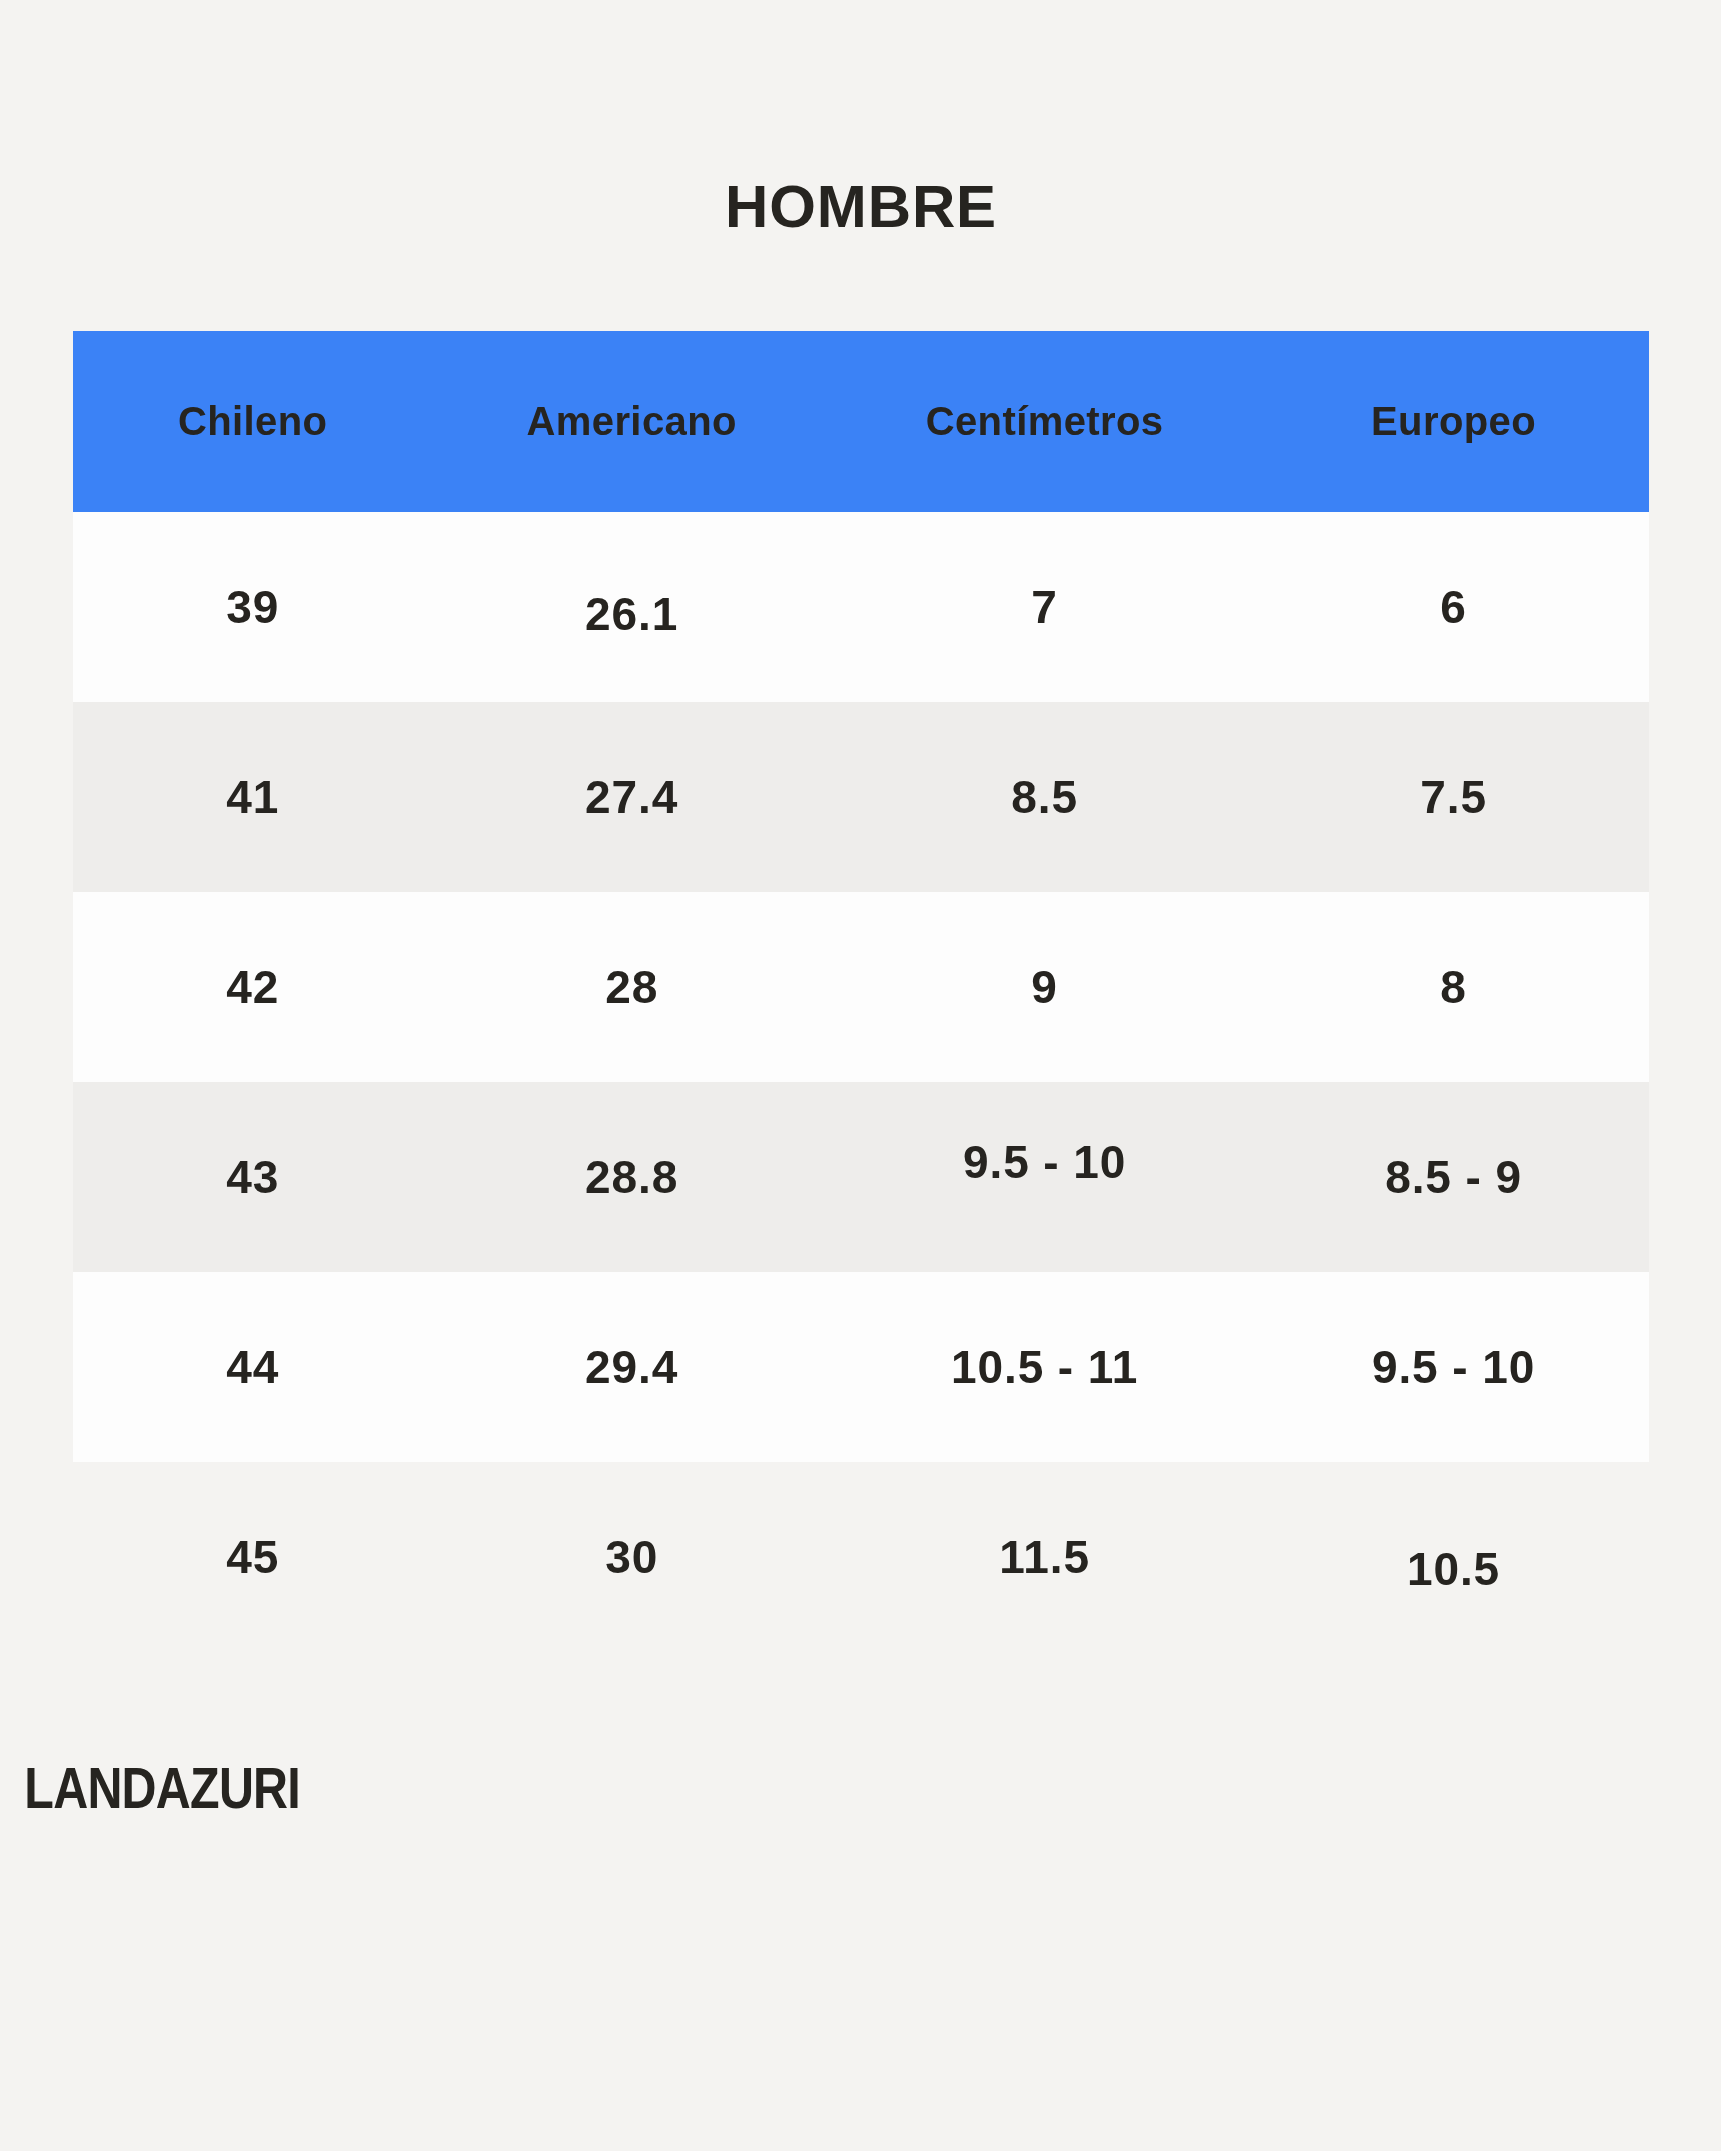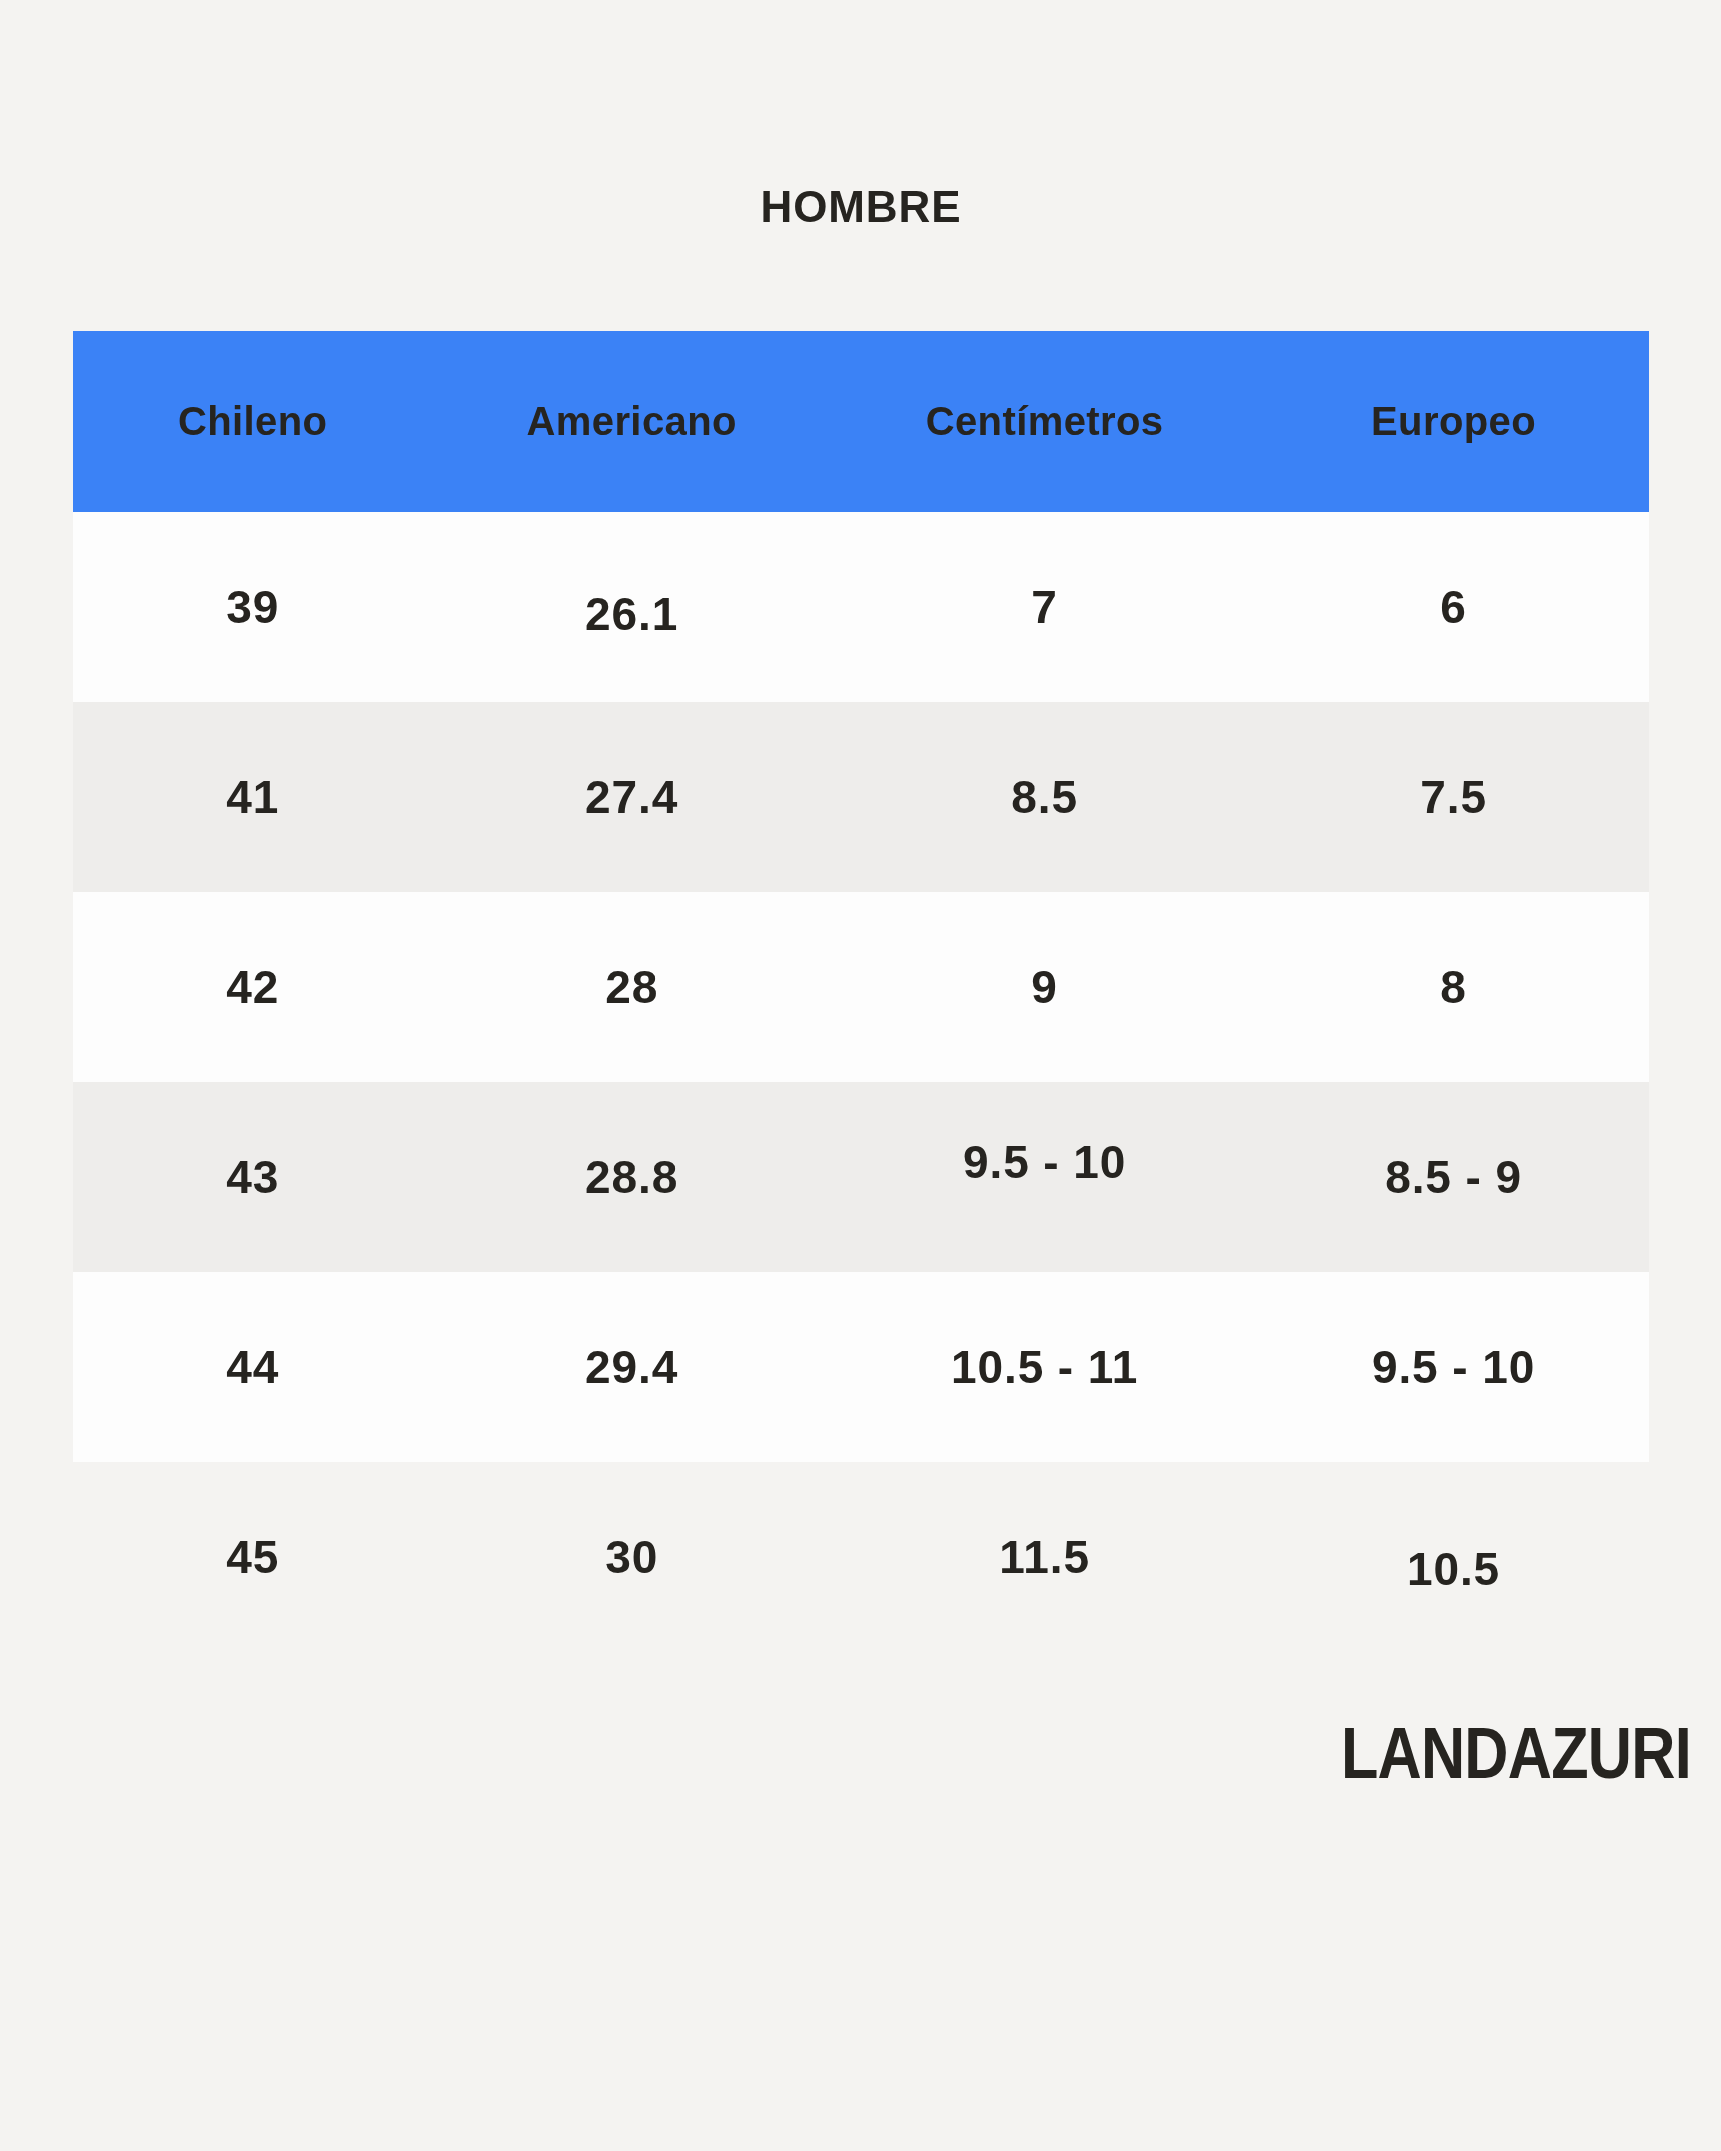--- a/index.html
+++ b/index.html
@@ -15,21 +15,21 @@
     font-family: "Liberation Sans", sans-serif;
     color: #262420;
   }
   .title {
     position: absolute;
     top: 159px;
     left: 0;
     width: 100%;
     margin: 0;
     text-align: center;
-    font-size: 44px;
+    font-size: 60px;
     font-weight: bold;
     letter-spacing: 0.9px;
     line-height: 95px;
   }
   .size-table {
     position: absolute;
     left: 73px;
     top: 331px;
     width: 1576px;
   }
@@ -58,25 +58,25 @@
   .tbody .tr:nth-child(even) { background: #eeedeb; }
   .tbody .tr:last-child      { background: transparent; }
   .td { letter-spacing: 0.9px; }
   
   .tbody .tr:nth-child(1) .td:nth-child(2) { transform: translateY(6.9px); }
   .tbody .tr:nth-child(4) .td:nth-child(3) { transform: translateY(-15.5px); }
   .tbody .tr:nth-child(6) .td:nth-child(4) { transform: translateY(12px); }
   .tbody .tr:nth-child(7) .td:nth-child(4) { transform: translateY(13.8px); }
   .brand {
     position: absolute;
-    top: 1706px;
+    top: 1741px;
     left: 0;
     width: 100%;
-    text-align: right;
-    font-size: 72px;
+    text-align: left;
+    font-size: 57px;
     font-weight: bold;
     line-height: 95px;
   }
   .brand-text {
     display: inline-block;
     transform: scaleX(0.85);
     transform-origin: center;
     letter-spacing: -0.9px;
   }
 </style>

